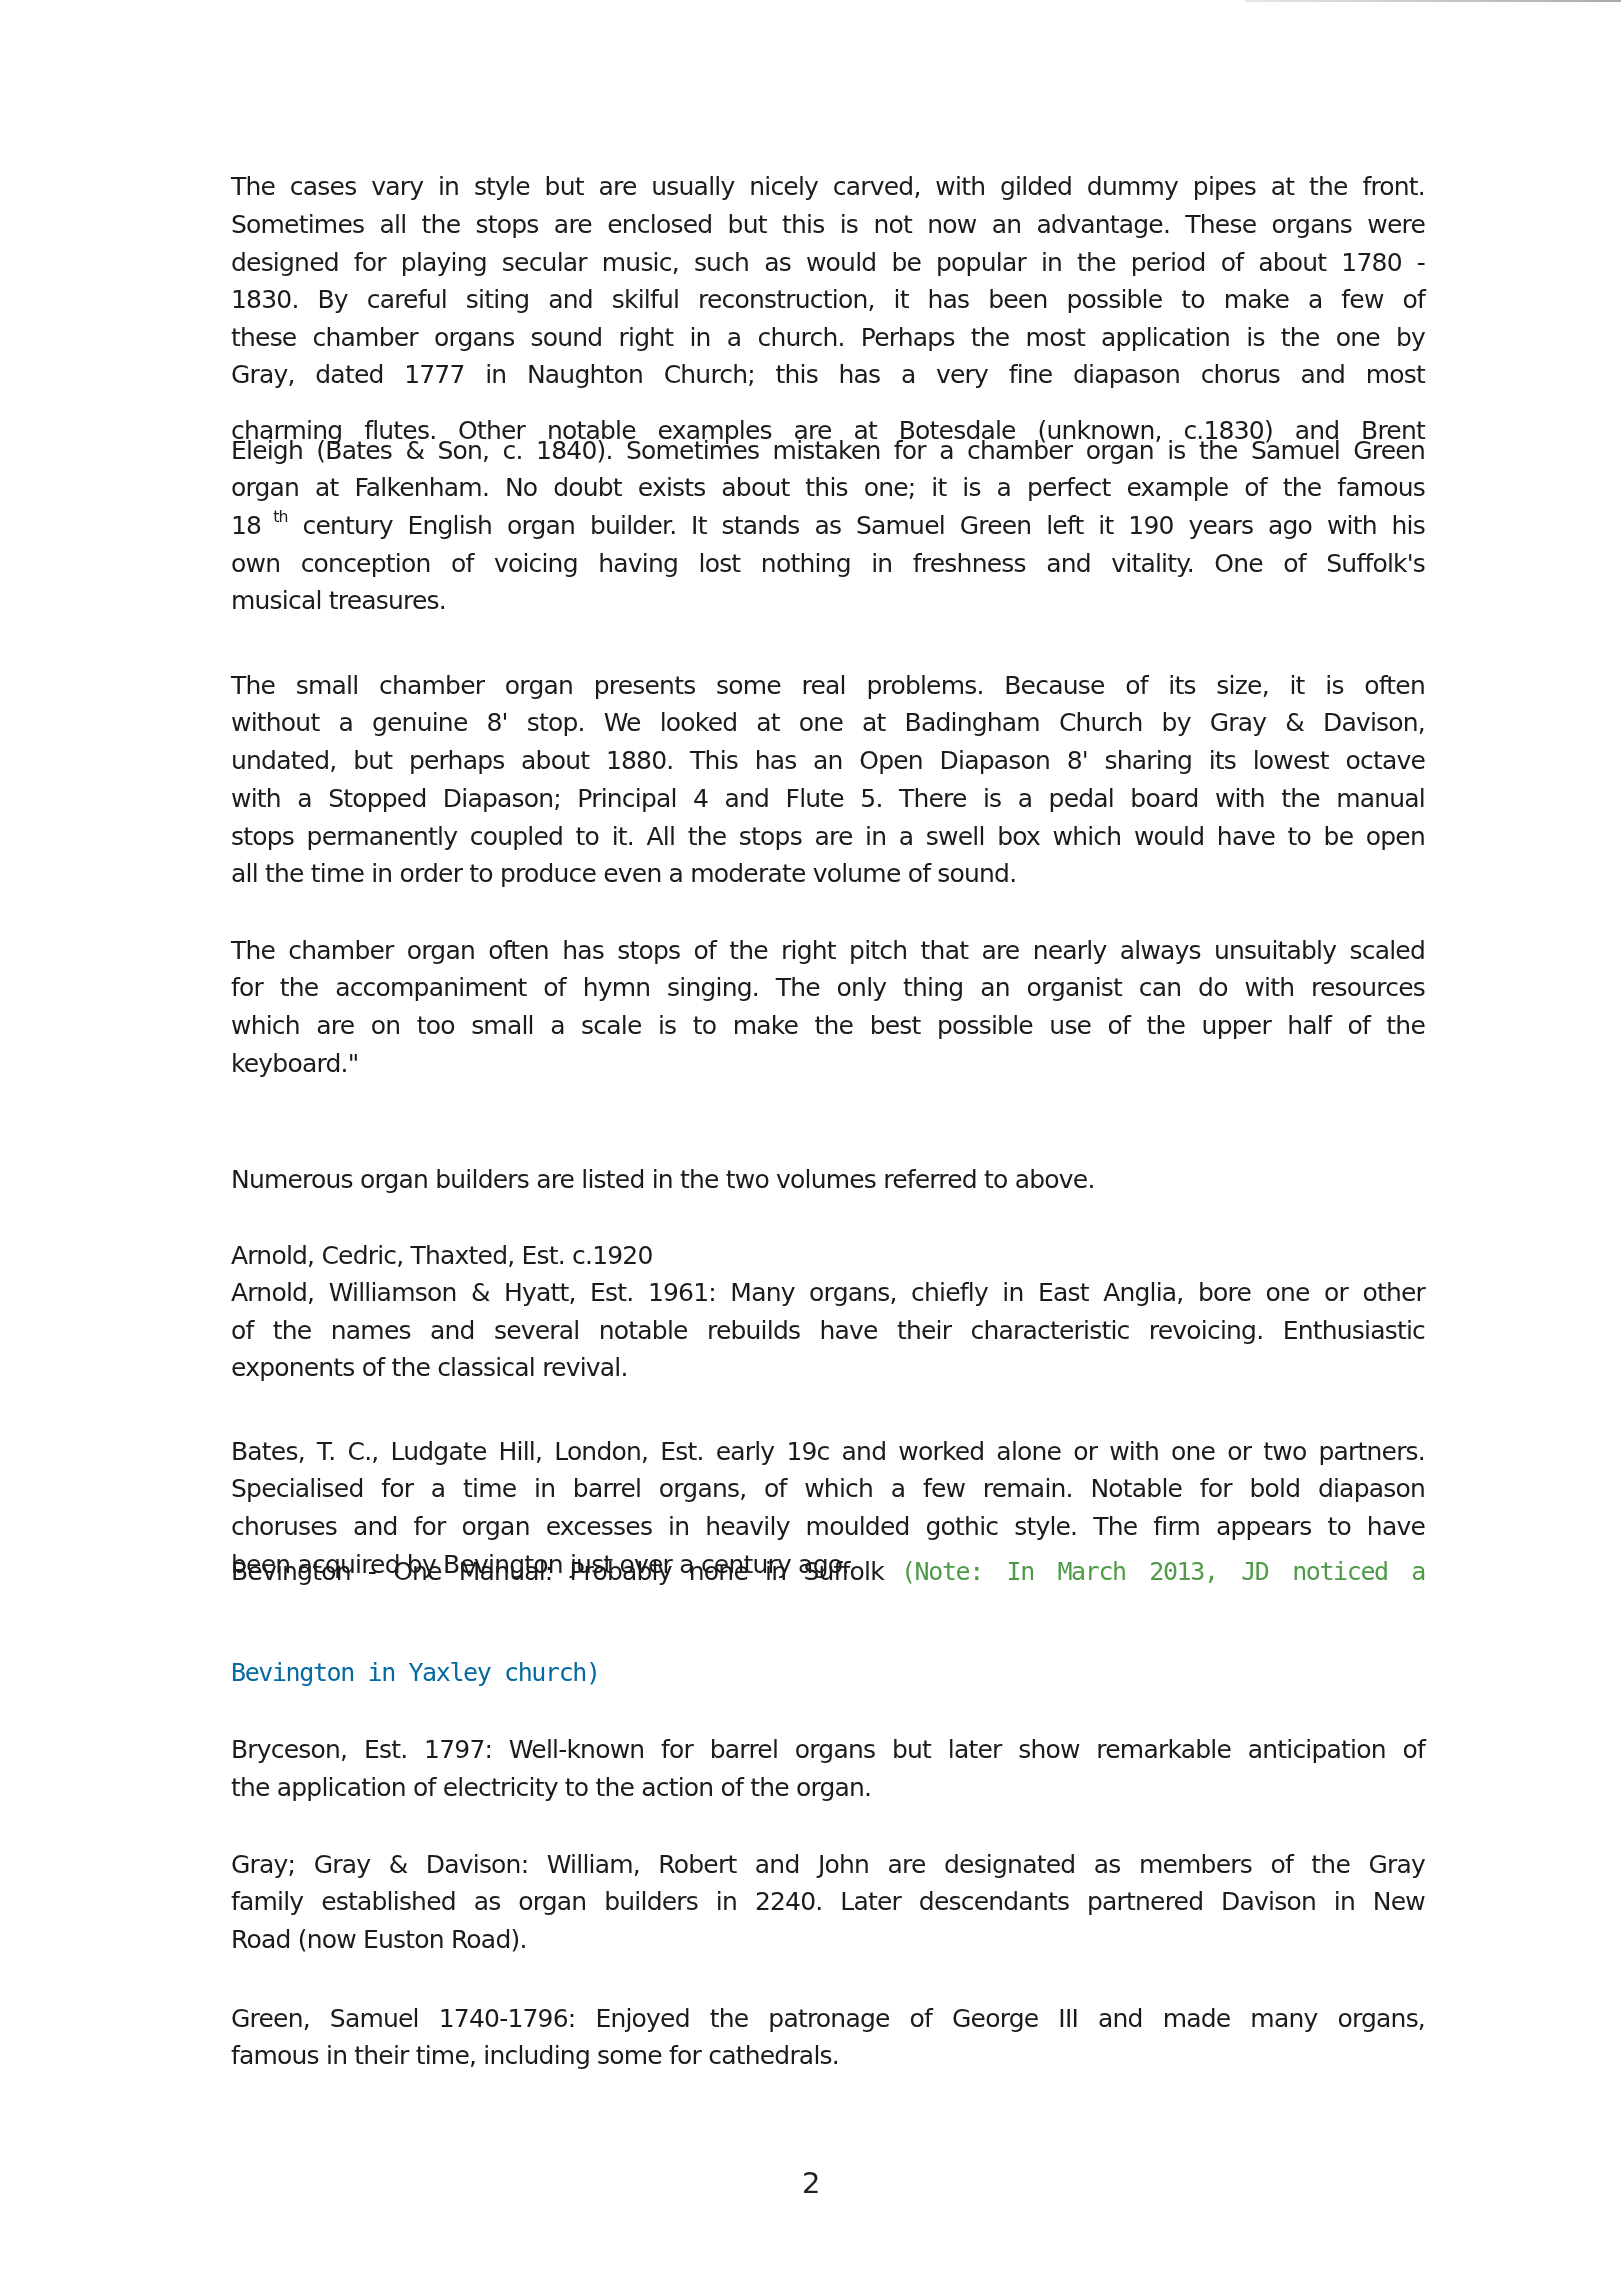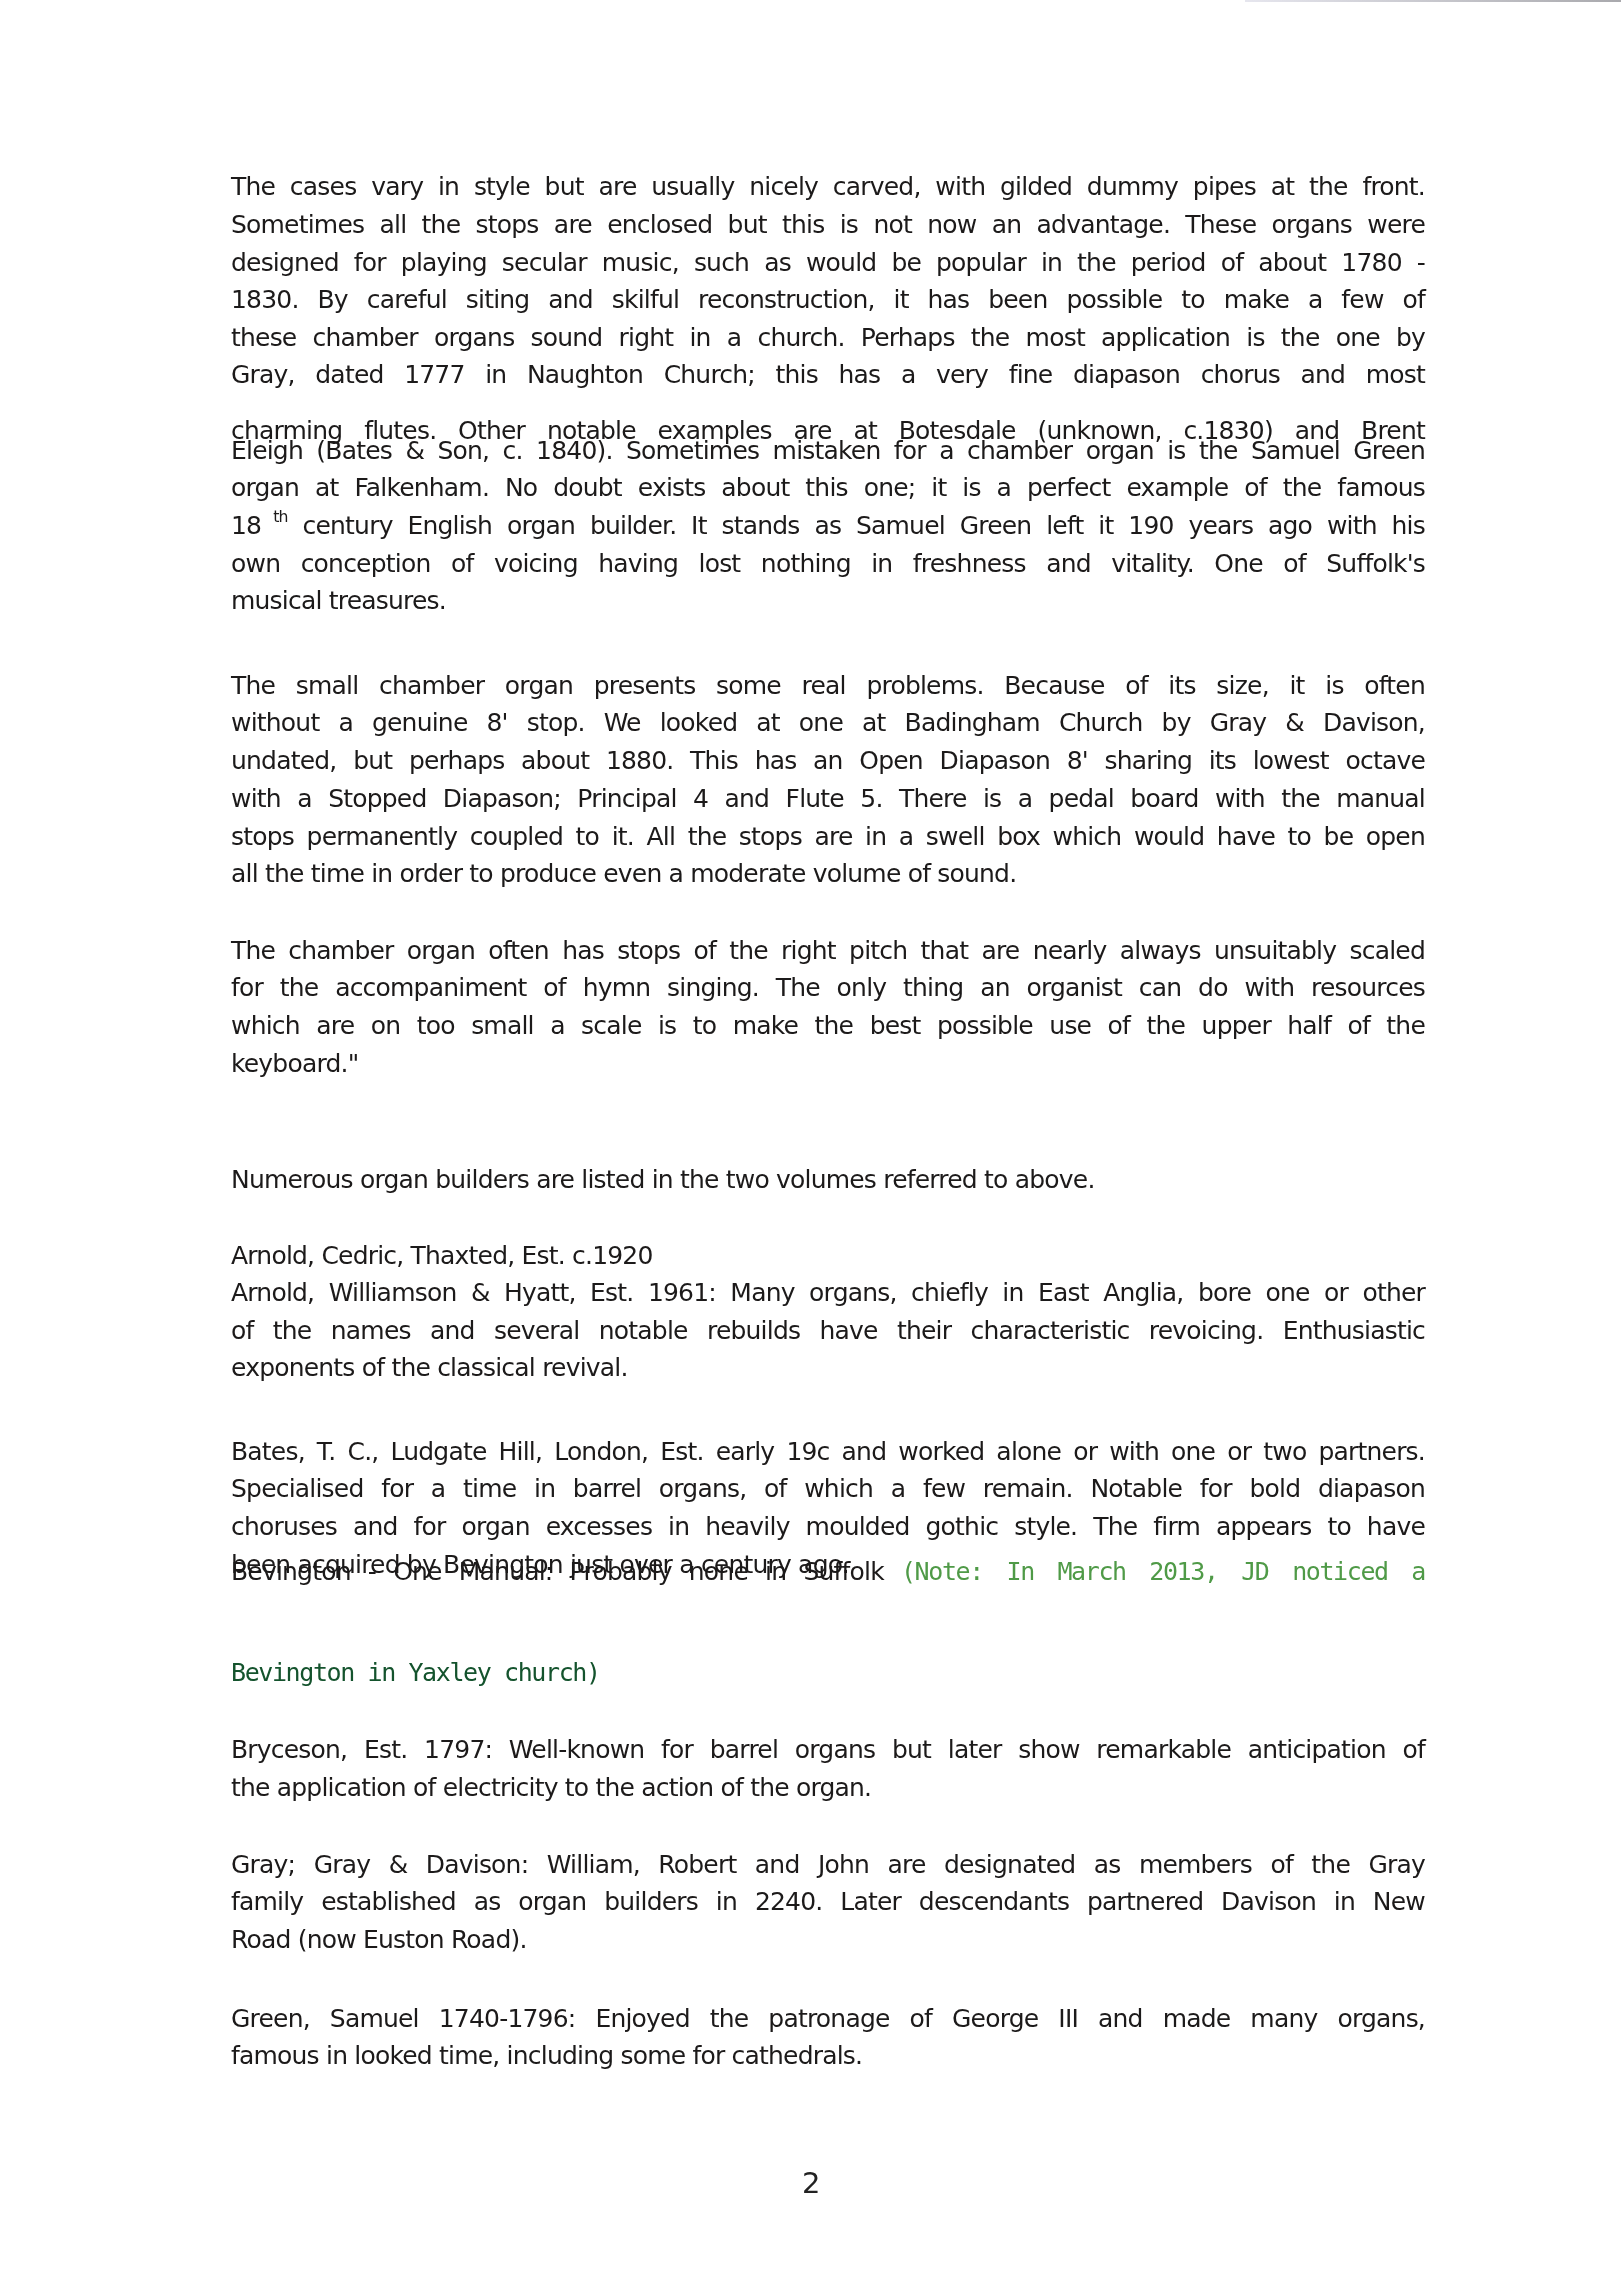--- a/index.html
+++ b/index.html
@@ -66,34 +66,34 @@
 
   <div>
     <div class="line" style="top:1433px">Bates, T. C., Ludgate Hill, London, Est. early 19c and worked alone or with one or two partners.</div>
     <div class="line" style="top:1470px">Specialised for a time in barrel organs, of which a few remain.  Notable for bold diapason</div>
     <div class="line" style="top:1508px">choruses and for organ excesses in heavily moulded gothic style.  The firm appears to have</div>
     <div class="line last" style="top:1546px">been acquired by Bevington just over a century ago.</div>
   </div>
 
   <div>
     <div class="line" style="top:1553px"><span>Bevington - One Manual:  Probably none in Suffolk </span><span class="note" style="color: rgb(79, 154, 71);">(Note: In March 2013, JD noticed a</span></div>
-    <div class="line last" style="top:1654px"><span class="note" style="color: #14532d;">Bevington in Yaxley church)</span></div>
+    <div class="line last" style="top:1654px"><span class="note" style="color: #0369a1;">Bevington in Yaxley church)</span></div>
   </div>
 
   <div>
     <div class="line" style="top:1731px">Bryceson, Est. 1797:  Well-known for barrel organs but later show remarkable anticipation of</div>
     <div class="line last" style="top:1769px">the application of electricity to the action of the organ.</div>
   </div>
 
   <div>
     <div class="line" style="top:1846px">Gray;  Gray &amp; Davison:  William, Robert and John are designated as members of the Gray</div>
     <div class="line" style="top:1883px">family established as organ builders in 2240.  Later descendants partnered Davison in New</div>
     <div class="line last" style="top:1921px">Road (now Euston Road).</div>
   </div>
 
   <div>
     <div class="line" style="top:2000px">Green, Samuel 1740-1796:  Enjoyed the patronage of George III and made many organs,</div>
-    <div class="line last" style="top:2037px">famous in looked time, including some for cathedrals.</div>
+    <div class="line last" style="top:2037px">famous in their time, including some for cathedrals.</div>
   </div>
 </div>
 
 <div class="pagenum">2</div>
 
 
 </body></html>

